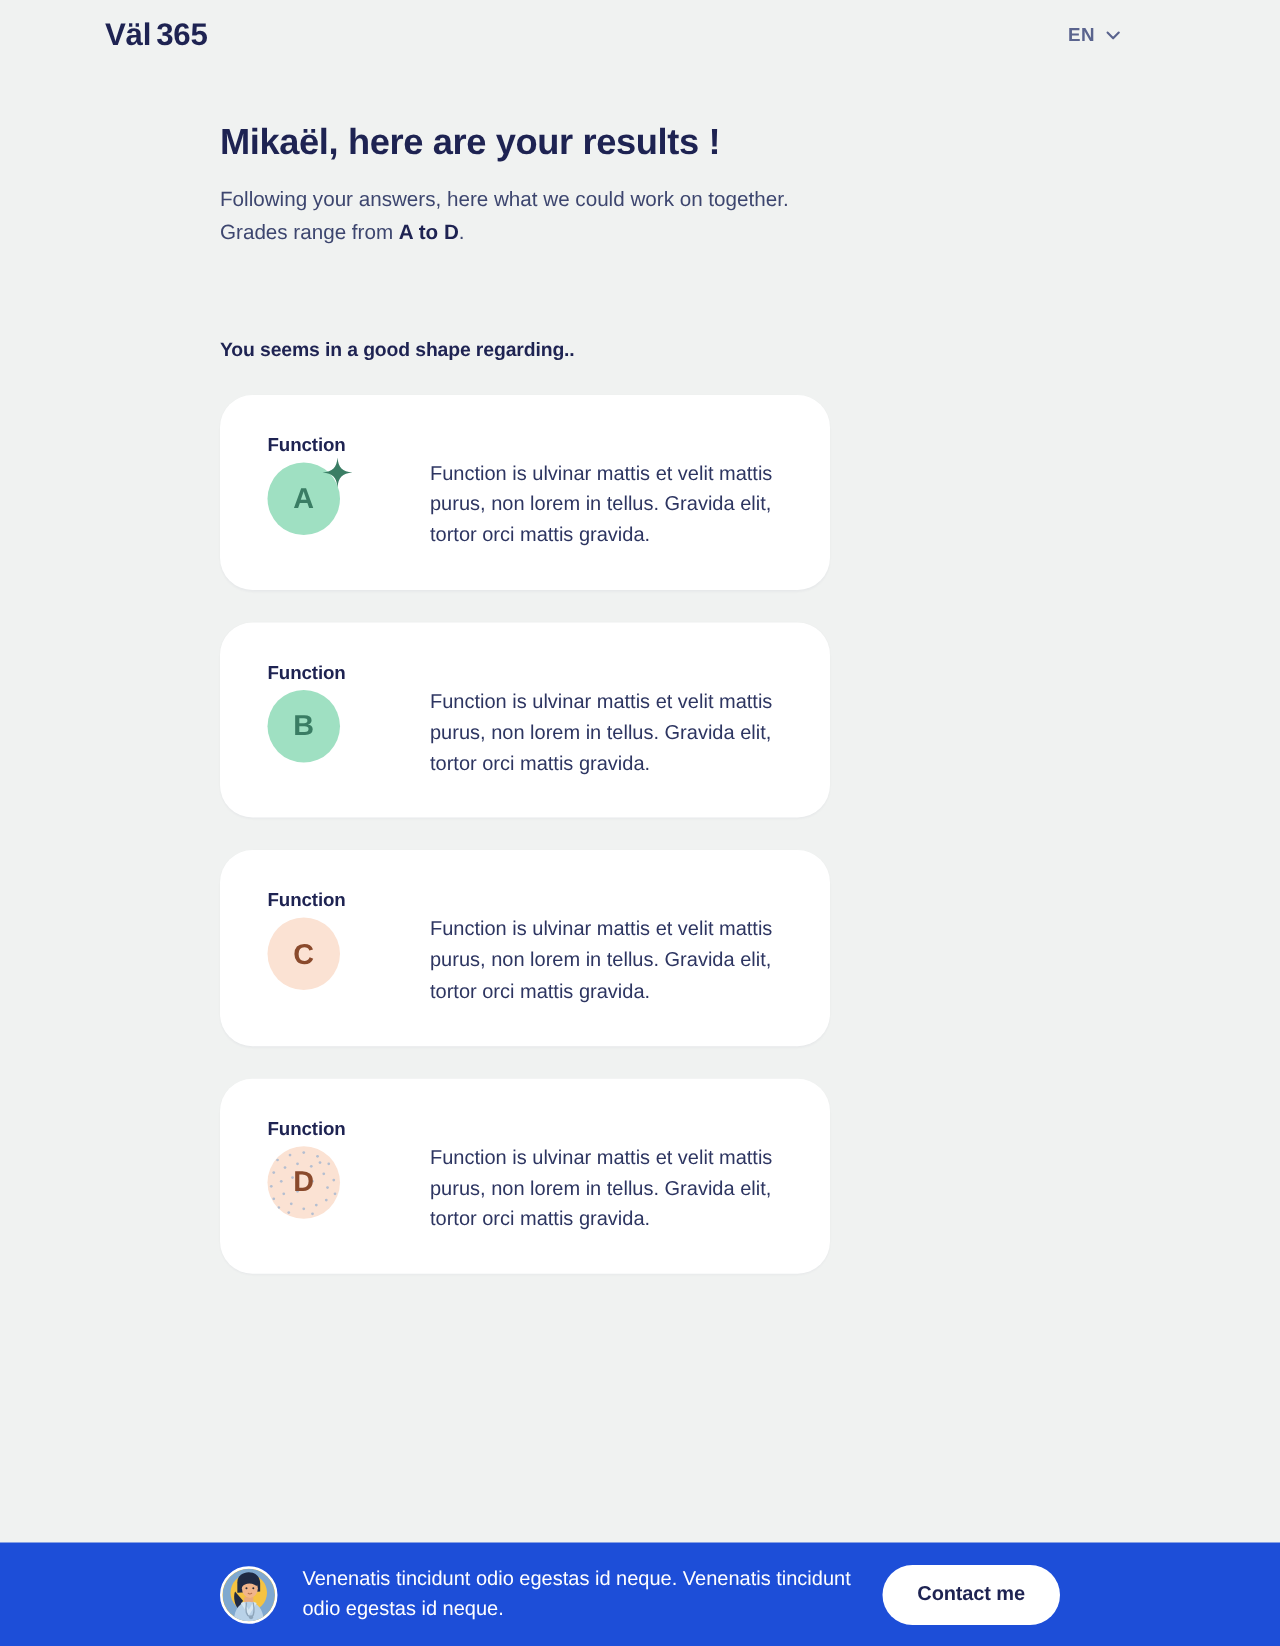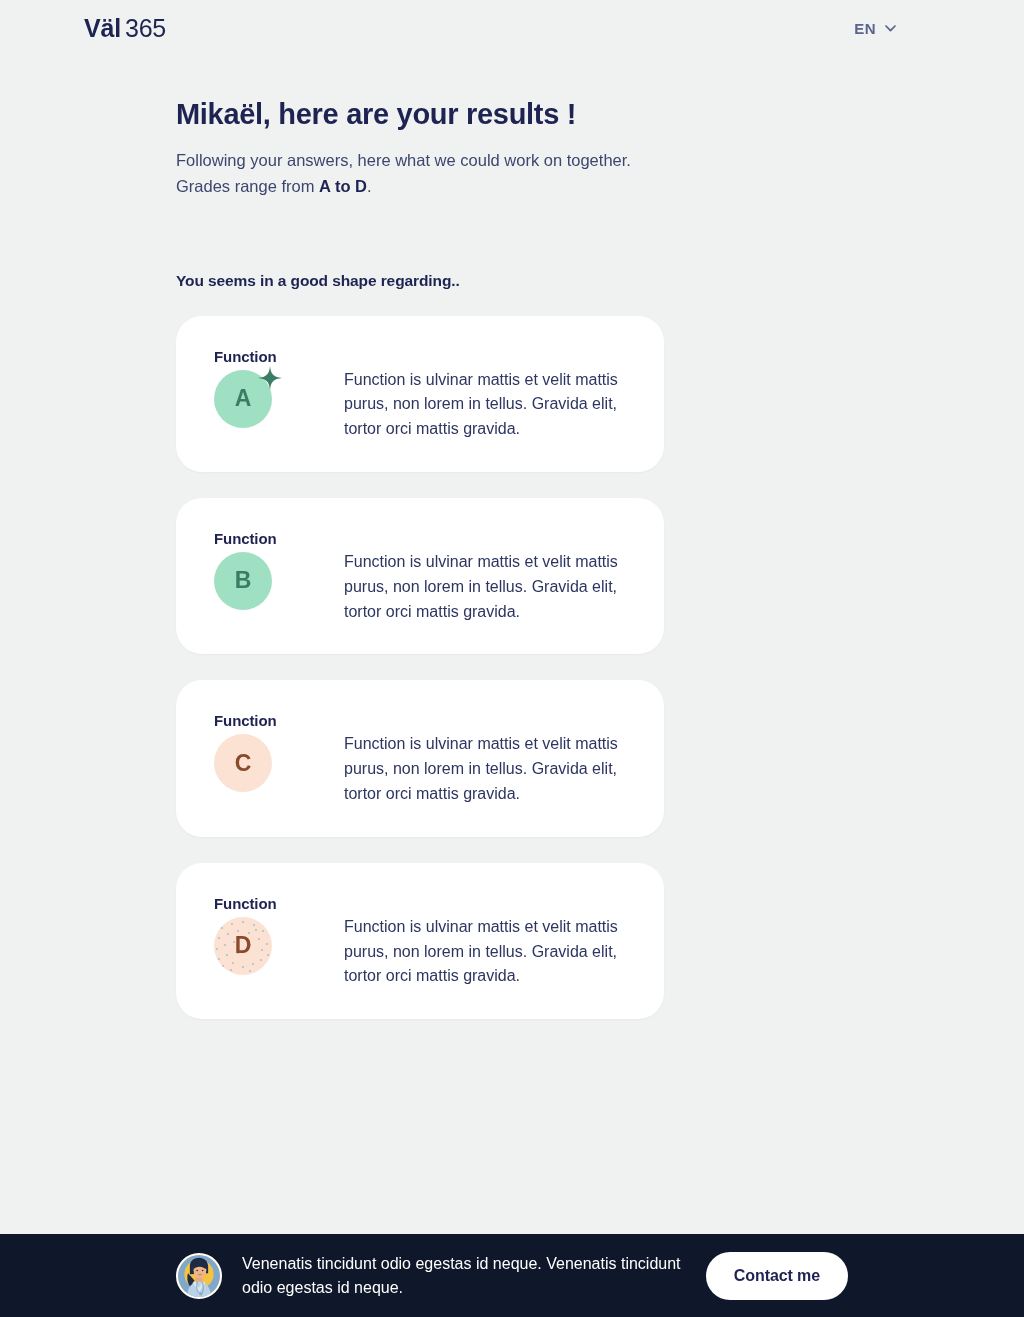--- a/index.html
+++ b/index.html
@@ -26,21 +26,21 @@
     padding: 0 128px 0 84px;
   }
 
   .logo {
     font-size: 25px;
     letter-spacing: -0.2px;
     color: #1e2352;
     white-space: nowrap;
   }
   .logo .logo-mark { font-weight: 700; }
-  .logo .logo-num  { font-weight: 400; margin-left: 4px; }
+  .logo .logo-num  { font-weight: 700; margin-left: 4px; }
 
   .lang {
     display: flex;
     align-items: center;
     gap: 9px;
     font-size: 15px;
     font-weight: 600;
     color: #5a648e;
     cursor: pointer;
     letter-spacing: 0.4px;
@@ -172,21 +172,21 @@
     max-width: 672px;
   }
 
   
   .banner {
     position: absolute;
     left: 0;
     right: 0;
     bottom: 0;
     height: 83px;
-    background: #0f172a;
+    background: #1d4ed8;
     display: flex;
     align-items: center;
     padding: 0 176px;
     gap: 20px;
   }
 
   .avatar {
     width: 46px;
     height: 46px;
     flex: 0 0 46px;

